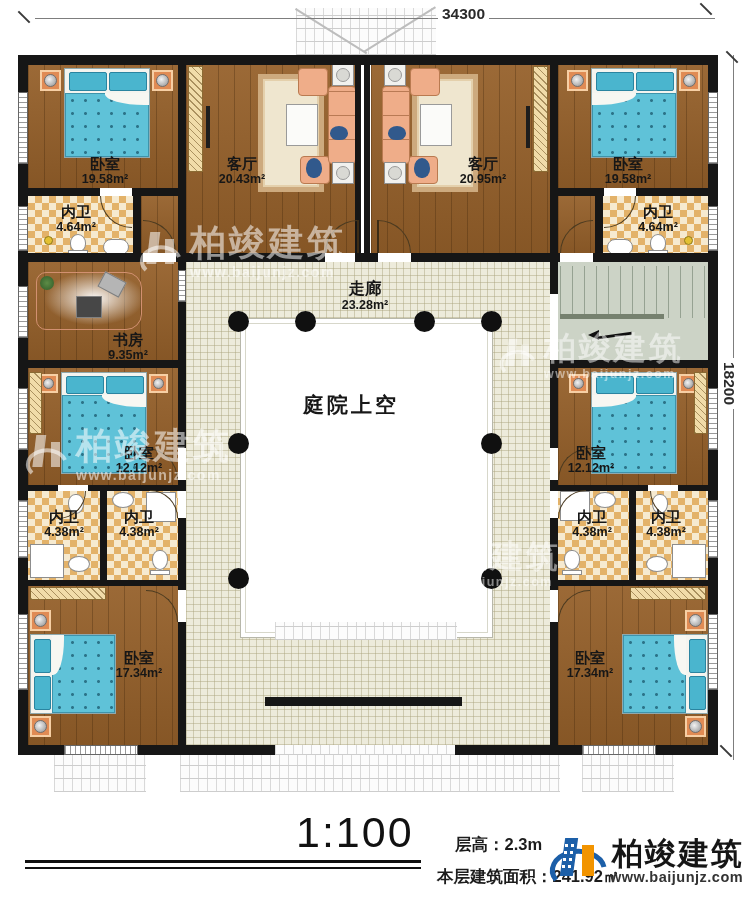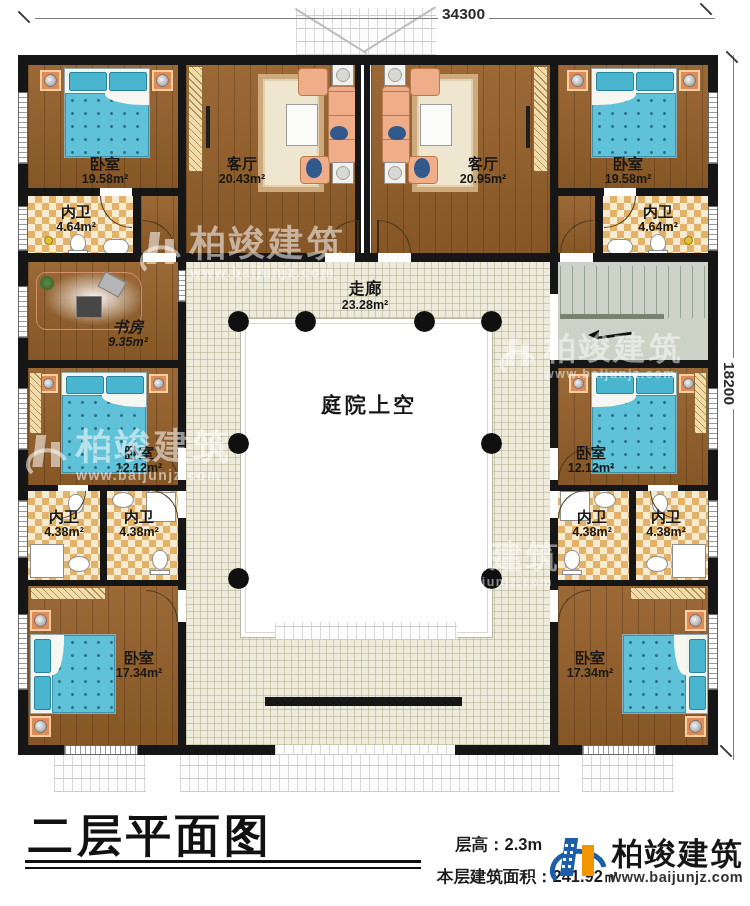--- a/index.html
+++ b/index.html
@@ -327,21 +327,21 @@
     <span class="ra">19.58m²</span>
   </div>
   <div class="room-label" style="left:76px;top:203px;">
     <span class="rn">内卫</span>
     <span class="ra">4.64m²</span>
   </div>
   <div class="room-label" style="left:658px;top:203px;">
     <span class="rn">内卫</span>
     <span class="ra">4.64m²</span>
   </div>
-  <div class="room-label" style="left:128px;top:318px;font-style:italic;">
+  <div class="room-label" style="left:128px;top:331px;">
     <span class="rn">书房</span>
     <span class="ra">9.35m²</span>
   </div>
   <div class="room-label" style="left:365px;top:279px;">
     <span class="rn" style="font-size:16.5px;">走廊</span>
     <span class="ra">23.28m²</span>
   </div>
   <div class="room-label" style="left:139px;top:444px;">
     <span class="rn">卧室</span>
     <span class="ra">12.12m²</span>
@@ -367,21 +367,21 @@
     <span class="ra">4.38m²</span>
   </div>
   <div class="room-label" style="left:139px;top:649px;">
     <span class="rn">卧室</span>
     <span class="ra">17.34m²</span>
   </div>
   <div class="room-label" style="left:590px;top:649px;">
     <span class="rn">卧室</span>
     <span class="ra">17.34m²</span>
   </div>
-  <div class="room-label" style="left:369px;top:393px;">
+  <div class="room-label" style="left:351px;top:393px;">
     <span class="rn" style="font-size:21px;letter-spacing:3px;">庭院上空</span>
   </div>
 
   <div class="dimline" style="left:35px;top:18px;width:680px;height:1px;"></div>
   <div class="tick" style="left:16px;top:16px;"></div>
   <div class="tick" style="left:698px;top:8px;"></div>
   <div class="dimlabel" style="left:438px;top:5px;">34300</div>
   <div class="dimline" style="left:733px;top:55px;width:1px;height:705px;"></div>
   <div class="tick" style="left:724px;top:56px;"></div>
   <div class="tick" style="left:718px;top:750px;"></div>
@@ -433,21 +433,21 @@
           <rect x="13" y="6" width="10" height="32" fill="currentColor" transform="skewX(-7)"></rect>
           <rect x="27" y="13" width="9" height="25" fill="currentColor"></rect>
         </svg>
     </span>
     <span class="wm-col">
       <span class="wm-name" style="font-size:32px;">柏竣建筑</span>
       <span class="wm-url" style="font-size:12.5px;">www.baijunjz.com</span>
     </span>
   </div>
 
-  <div class="footer-title" style="left:28px;top:806px;">二层平面图</div>
+  <div class="footer-scale" style="left:296px;top:808px;">1:100</div>
   <div class="uline" style="left:25px;top:860px;width:396px;height:3px;"></div>
   <div class="uline" style="left:25px;top:867px;width:396px;height:2px;"></div>
   <div class="footer-small" style="left:455px;top:834px;">层高：2.3m</div>
   <div class="footer-small" style="left:437px;top:866px;">本层建筑面积：241.92㎡</div>
 
   <span class="abs" style="left:546px;top:832px;">
     <svg width="64" height="58" viewBox="0 0 64 58">
       <path d="M10 48 A26 19 0 1 1 58 35" fill="none" stroke="#1c5fa8" stroke-width="5"></path>
       <rect x="20" y="6" width="13" height="38" fill="#1c5fa8" transform="skewX(-8)"></rect>
       <rect x="36" y="13" width="12" height="31" fill="#f29400"></rect>

